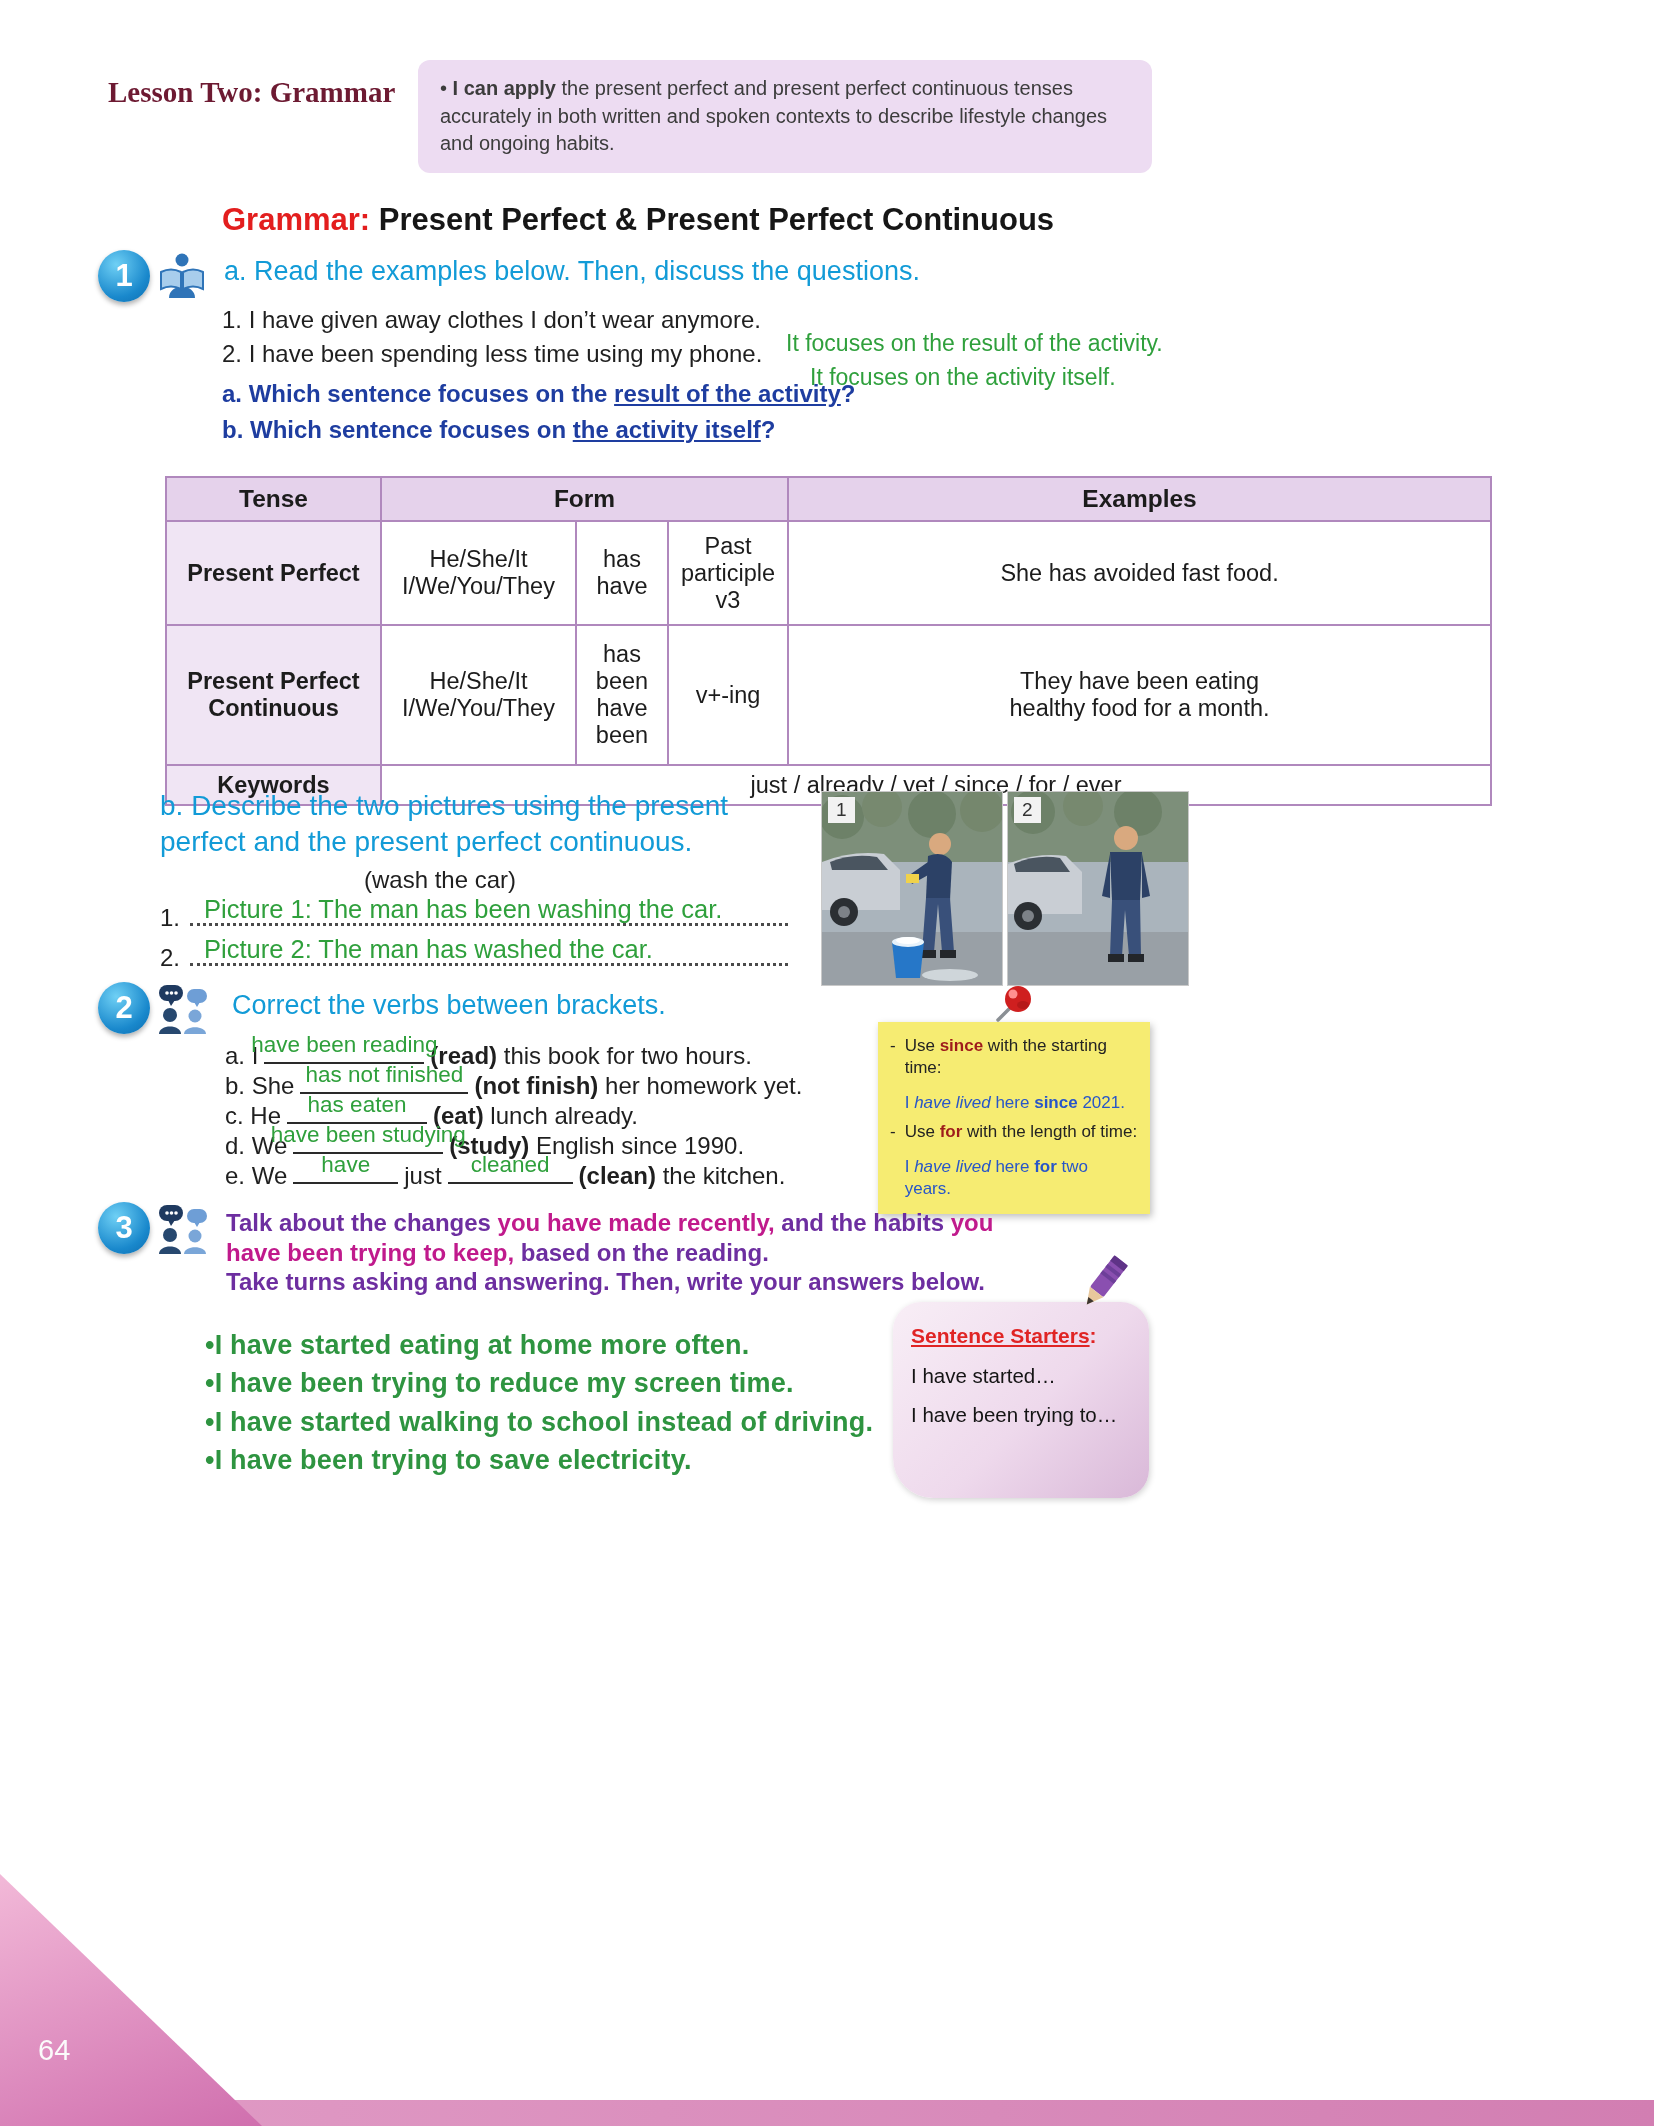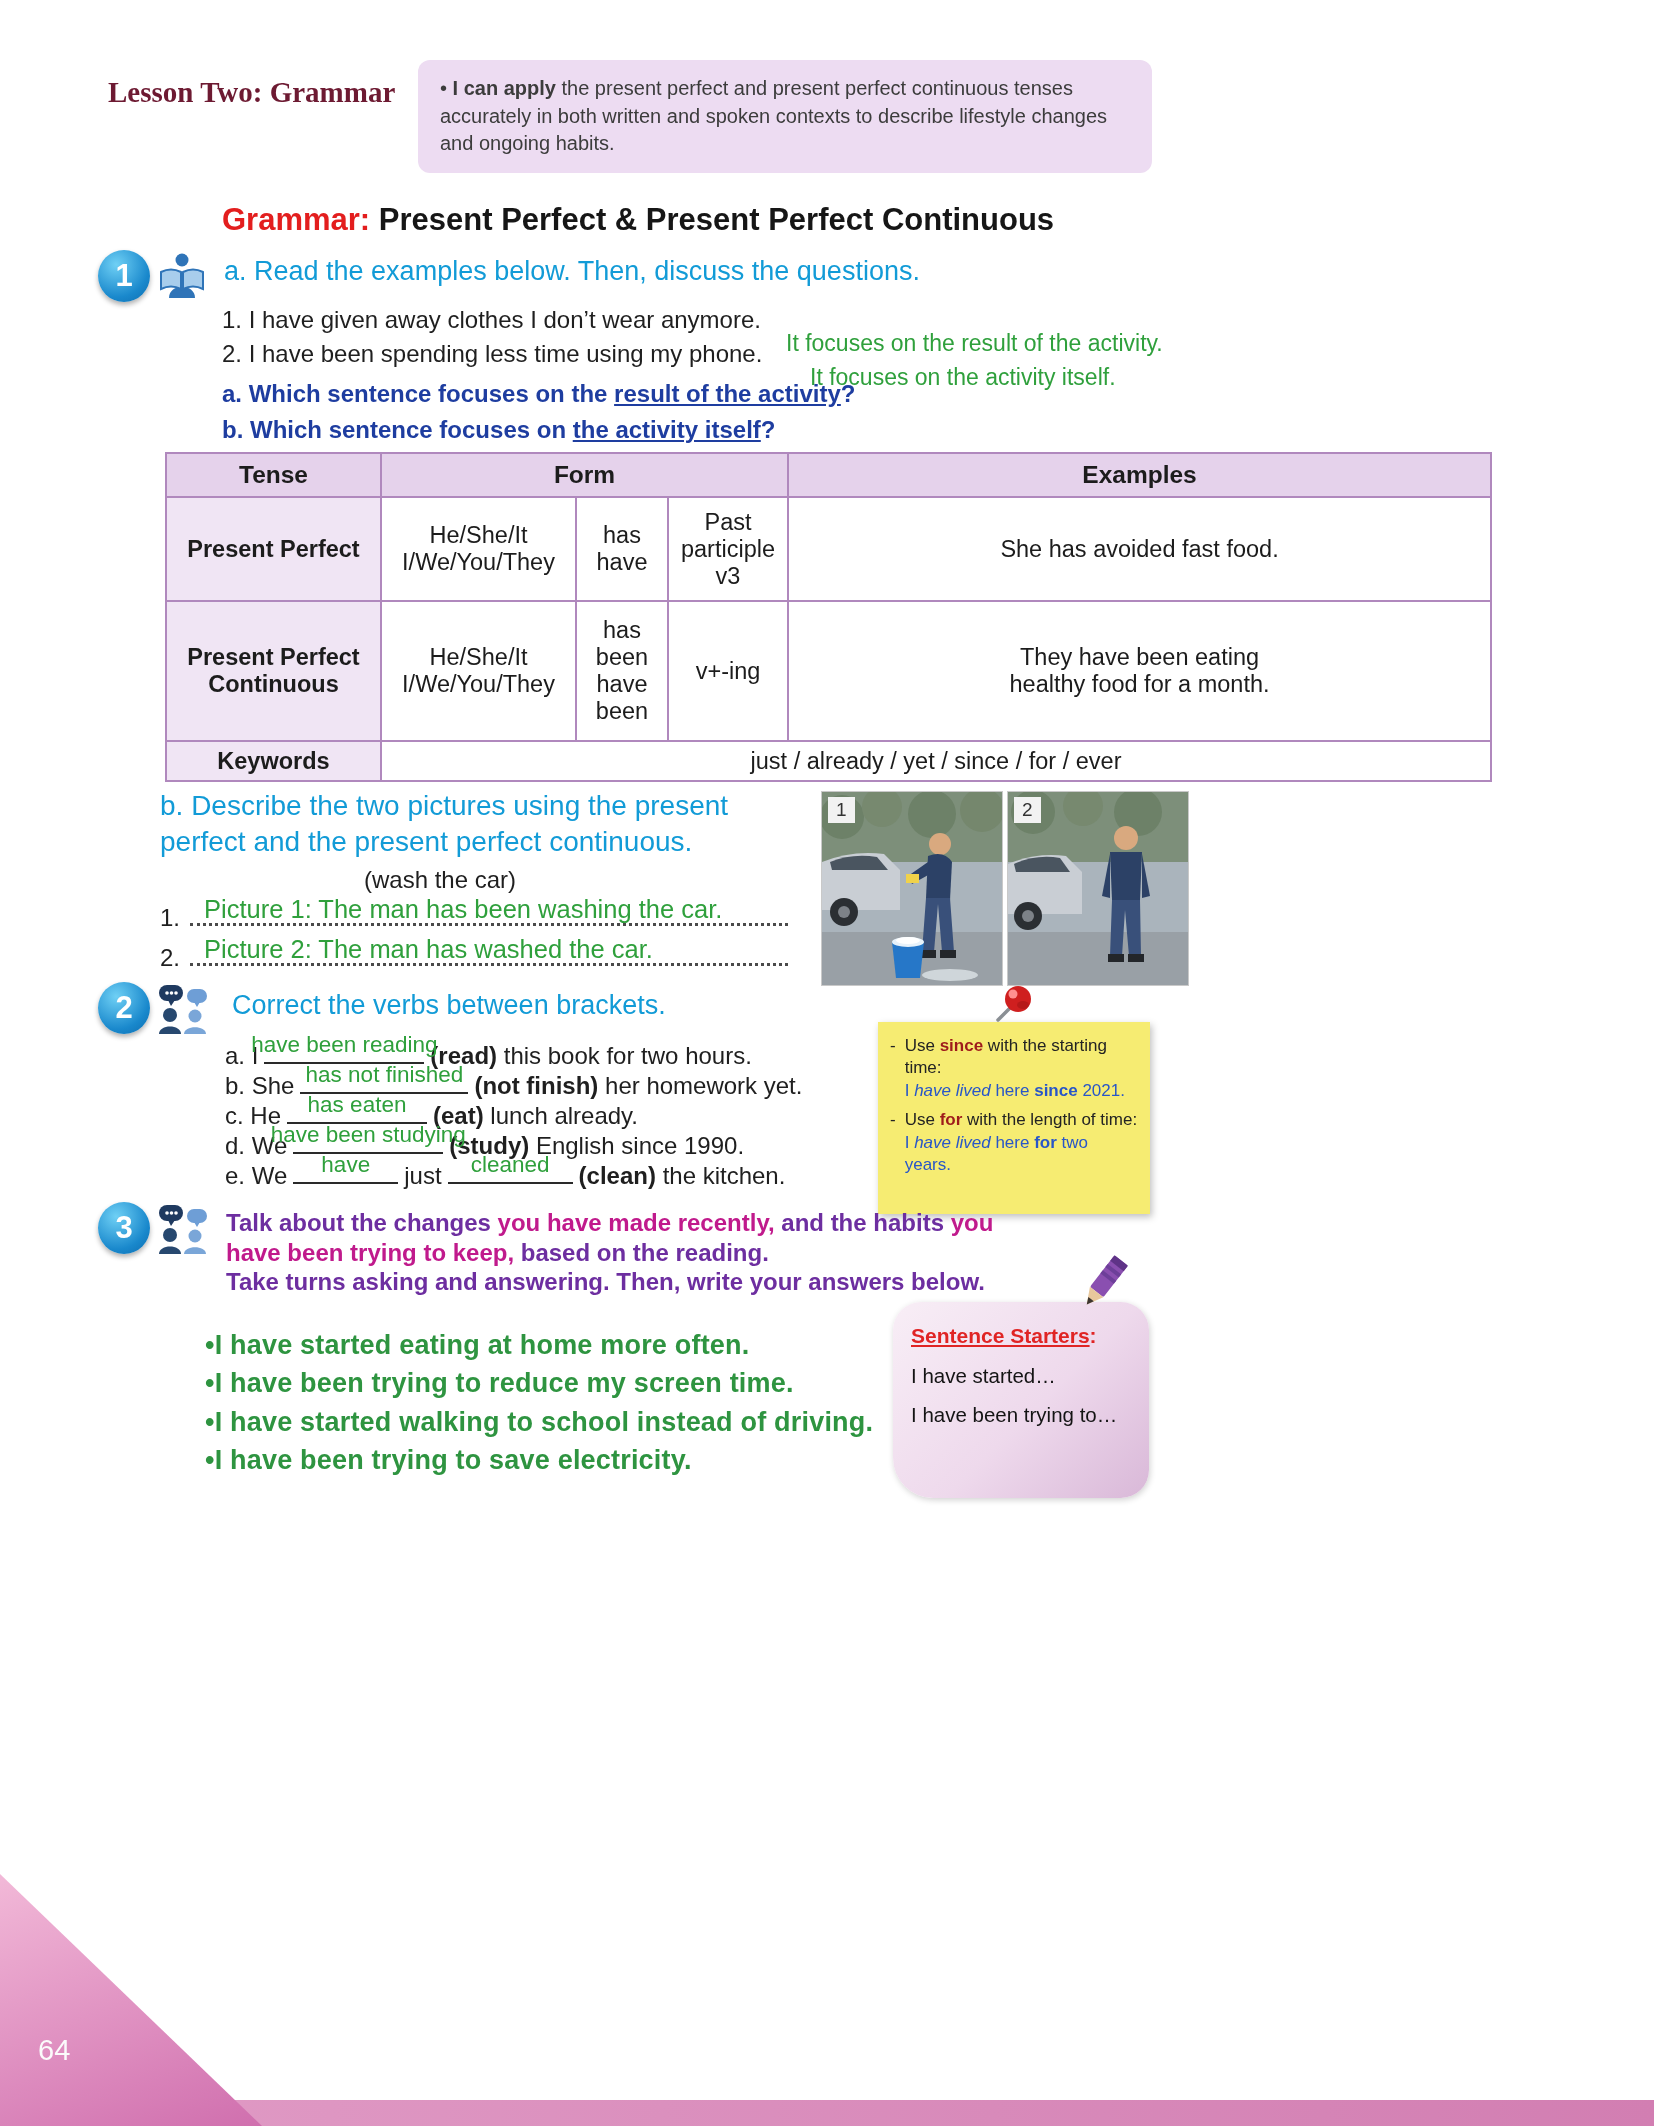--- a/index.html
+++ b/index.html
@@ -39,21 +39,21 @@
   .ex-line { font-size:24px; color:#1f1f1f; white-space:nowrap; }
 
   
   .photo { width:180px; height:193px; box-shadow:0 0 0 1px #c9c9c9; }
   .photo-label { position:absolute; top:5px; left:6px; background:#f2f2f2; color:#333; font-size:19px; padding:0 8px; line-height:26px; z-index:2; }
 
   
   .sticky-note { background:#f6ec72; box-shadow:2px 3px 7px rgba(0,0,0,0.25); padding:13px 12px 8px 12px; width:272px; height:192px; }
   .note-item { display:flex; gap:9px; font-size:17px; line-height:1.3; color:#232323; margin-bottom:7px; }
   .note-kw { color:#9e1b1b; font-weight:bold; }
-  .note-example { color:#2856c8; margin-top:1px; }
+  .note-example { color:#2856c8; margin-top:13px; }
 
   
   .act3-inst { font-size:24px; font-weight:bold; line-height:1.23; }
   .purple { color:#6d2ea0; }
   .magenta { color:#c01a8c; }
   .hand3 { font-size:27px; font-weight:bold; color:#2e9440; line-height:1.42; letter-spacing:0.2px; }
 
   
   .starters-box { background:linear-gradient(135deg, #f8eef6 0%, #eed9ec 55%, #d9b8d8 100%); border-radius:28px 28px 28px 40px; padding:22px 18px; box-shadow:1px 2px 6px rgba(0,0,0,0.18); width:256px; height:196px; }
   .starters-title { color:#e02424; font-weight:bold; font-size:21px; margin-bottom:14px; }
@@ -104,21 +104,21 @@
   <div class="abs hand" style="left:786px; top:330px; font-size:23px;">It focuses on the result of the activity.</div>
   <div class="abs hand" style="left:810px; top:364px; font-size:23px;">It focuses on the activity itself.</div>
 
   <div class="abs question-blue" style="left:222px; top:380px;">
     <span>a. Which sentence focuses on the </span><span class="u">result of the activity</span><span>?</span>
   </div>
   <div class="abs question-blue" style="left:222px; top:416px;">
     <span>b. Which sentence focuses on </span><span class="u">the activity itself</span><span>?</span>
   </div>
 
-  <table class="grammar-table abs" style="left:165px; top:452px;">
+  <table class="grammar-table abs" style="left:165px; top:476px;">
     <colgroup>
         <col style="width:215px">
         <col style="width:195px">
         <col style="width:92px">
         <col style="width:120px">
         <col style="width:703px">
       </colgroup>
     <tbody>
       <tr>
         <th>Tense</th>

